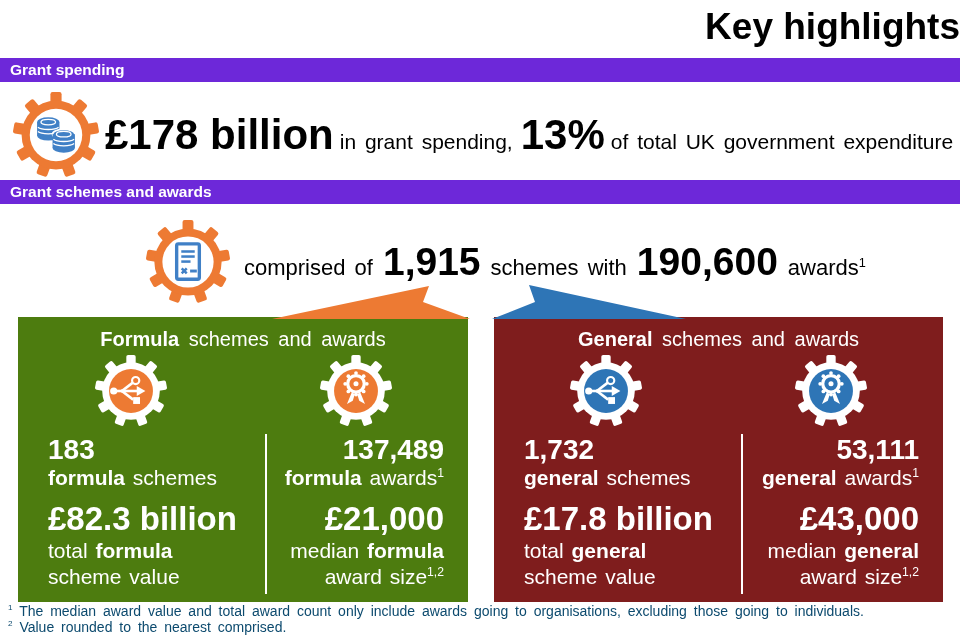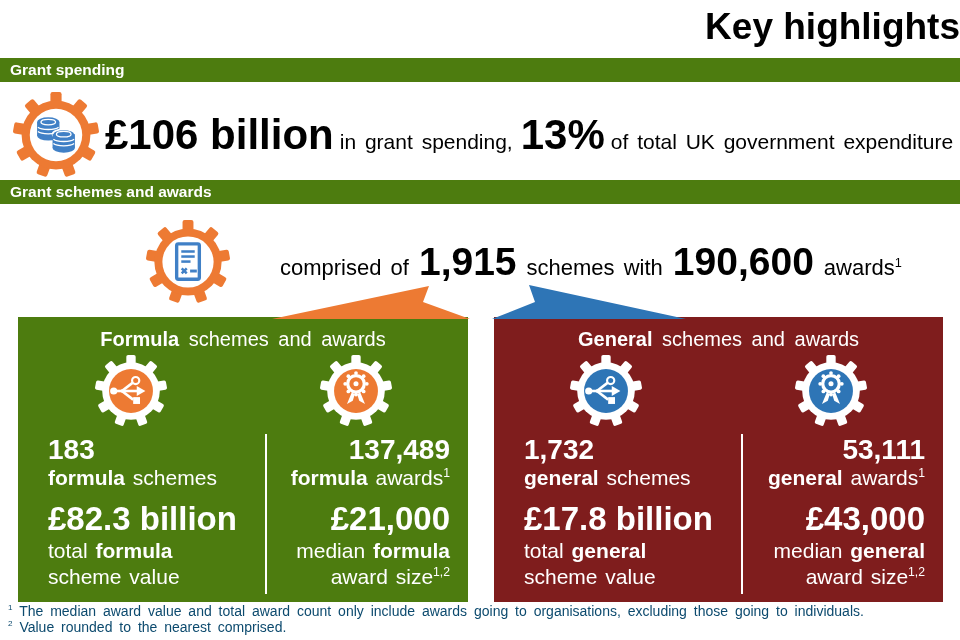--- a/index.html
+++ b/index.html
@@ -3,49 +3,49 @@
 <meta charset="utf-8">
 <style>
   * { margin:0; padding:0; box-sizing:border-box; }
   html,body { background:#fff; }
   .page {
     position:relative; width:960px; height:640px; background:#fff; overflow:hidden;
     font-family:"Liberation Sans","DejaVu Sans",sans-serif; color:#000;
   }
   .title { position:absolute; top:6px; left:0; width:960px; text-align:right;
     font-size:37px; font-weight:700; }
-  .bar { position:absolute; left:0; width:960px; height:24px; background:#4d7c0f;
+  .bar { position:absolute; left:0; width:960px; height:24px; background:#6d28d9;
     color:#fff; font-weight:700; font-size:15.5px; line-height:24px; padding-left:10px; }
   .bar1 { top:58px; } .bar2 { top:180px; }
 
   .spend-row { position:absolute; top:92px; left:13px; display:flex; align-items:center;
     white-space:nowrap; }
   .spend-text { margin-left:6px; }
   .lg { font-size:42px; font-weight:700; }
   .sm { font-size:21px; word-spacing:3px; margin:0 8px 0 6px; }
   .sm.last { margin-right:0; }
 
   .comprised-row { position:absolute; top:220px; left:146px; display:flex; align-items:center;
-    white-space:nowrap;gap:36px; }
+    white-space:nowrap; }
   .comprised-text { margin-left:8px; }
   .c-sm { font-size:22px; word-spacing:3px; margin:0 6px; }
   .c-lg { font-size:39px; font-weight:700; margin:0 4px; }
   sup { font-size:58%; vertical-align:super; line-height:0; }
 
   .callouts { position:absolute; top:0; left:0; pointer-events:none; }
 
   .panel { position:absolute; top:317px; height:285px; color:#fff; }
   .panel.orange { left:18px; width:450px; background:#4d7c0f; --panel:#ED7A33; }
   .panel.blue   { left:494px; width:449px; background:#7f1d1d; --panel:#2E75B6; }
   .panel-title { text-align:center; padding-top:11px; font-size:20px; word-spacing:4px; }
   .icons-row { display:flex; margin-top:4px; }
   .icon-half { flex:1; display:flex; justify-content:center; }
   .stats { display:flex; margin-top:7px; height:160px; }
   .col-left  { width:247px; padding-left:30px; }
-  .col-right { flex:1; border-left:2px solid #fff; text-align:right; padding-right:18px; }
+  .col-right { flex:1; border-left:2px solid #fff; text-align:right; padding-right:24px; }
   .stat-num   { font-size:28px; font-weight:700; line-height:31px; }
   .stat-sub   { font-size:21px; line-height:25px; word-spacing:2px; }
   .stat-big   { font-size:33px; font-weight:700; line-height:39px; margin-top:9px; }
   .stat-lines { font-size:21px; line-height:26px; word-spacing:2px; }
 
   .footnotes { position:absolute; top:603px; left:8px; width:948px;
     color:#0c4a6e; font-size:14px; line-height:16px; word-spacing:3px; }
   .gear-lg { width:86px; height:86px; }
   .gear-md { width:84px; height:84px; }
   .gear-sm { width:72px; height:72px; }
@@ -120,21 +120,21 @@
   <div class="bar bar1">
     <span>Grant spending</span>
   </div>
 
   <div class="spend-row">
     <svg class="gear-lg" viewBox="0 0 100 100">
       <use href="#gear" fill="#ED7A33"></use>
       <circle cx="50" cy="50" r="30.5" fill="#fff"></circle>
       <use href="#coins"></use>
     </svg>
-    <div class="spend-text"><span class="lg">£106 billion</span><span class="sm">in grant spending,</span><span class="lg">13%</span><span class="sm last">of total UK government expenditure</span></div>
+    <div class="spend-text"><span class="lg">£178 billion</span><span class="sm">in grant spending,</span><span class="lg">13%</span><span class="sm last">of total UK government expenditure</span></div>
   </div>
 
   <div class="bar bar2">
     <span>Grant schemes and awards</span>
   </div>
 
   <div class="comprised-row">
     <svg class="gear-md" viewBox="0 0 100 100">
       <use href="#gear" fill="#ED7A33"></use>
       <circle cx="50" cy="50" r="30.5" fill="#fff"></circle>

